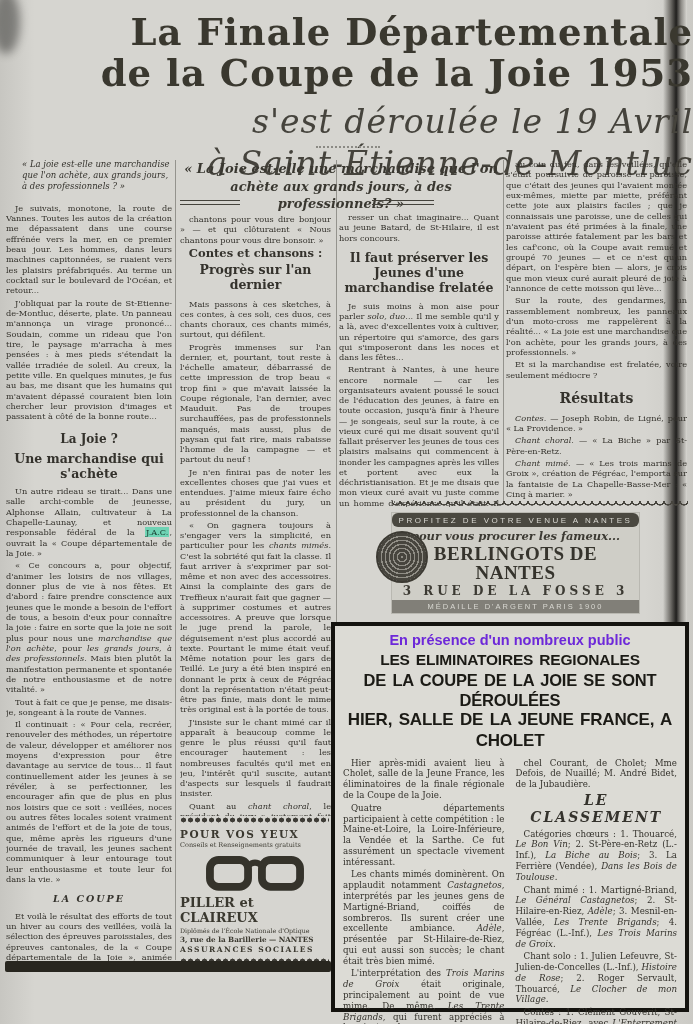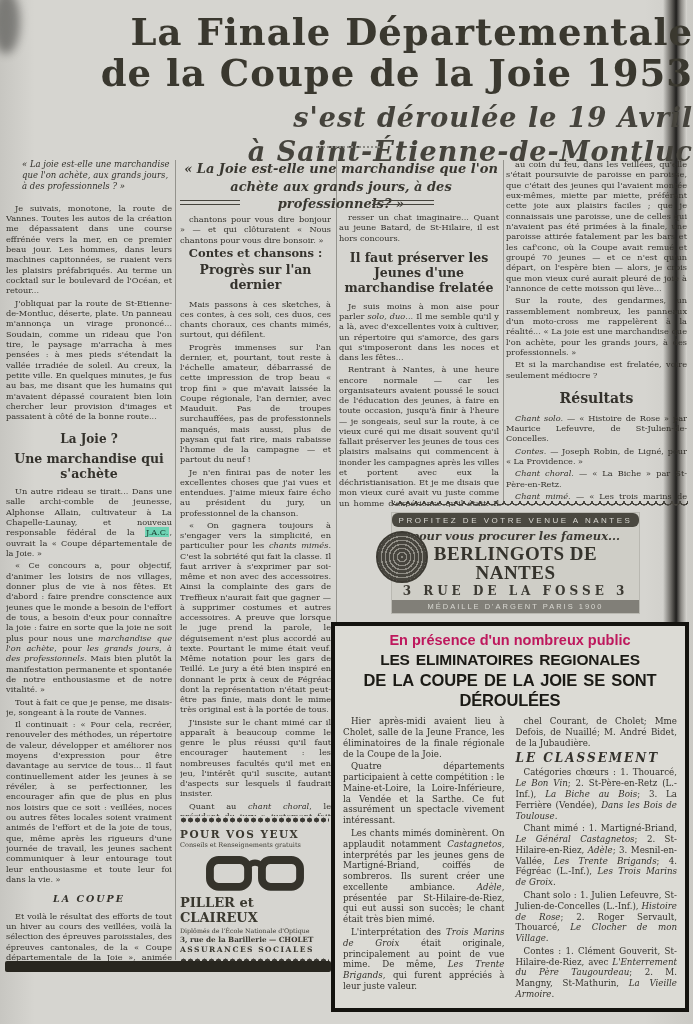--- a/index.html
+++ b/index.html
@@ -7,21 +7,21 @@
         background:linear-gradient(90deg,#c7c6c1 0,#d6d5d0 5%,#d6d5d0 93%,#cbcac5 100%);
         font-family:"DejaVu Serif",serif;color:#34322c;}
   
   .corner-smudge{position:absolute;left:-8px;top:-10px;width:28px;height:64px;background:#1c1c1a;opacity:.45;filter:blur(5px);border-radius:50%;}
   .fold-band{position:absolute;left:663px;top:0;width:24px;height:623px;
         background:linear-gradient(90deg,rgba(0,0,0,0) 0,#75736e 30%,#201f1d 55%,#8c8a85 75%,#d9d8d3 100%);}
   .bottom-bar{position:absolute;left:5px;top:961px;width:326px;height:11px;background:#28261f;border-radius:2px;}
   
   .headline{position:absolute;left:0;top:12px;width:100%;text-align:right;}
   .headline h1{margin:0;font-size:37px;line-height:1.1;font-weight:bold;letter-spacing:1px;color:#3a382f;}
-  .headline h2{margin:8px 0 0;font-size:27px;line-height:1.25;font-style:italic;font-weight:bold;letter-spacing:1px;color:#45433c;}
+  .headline h2{margin:8px 0 0;font-size:33px;line-height:1.25;font-style:italic;font-weight:normal;letter-spacing:1px;color:#45433c;}
   .dotrow{position:absolute;left:316px;top:146px;width:64px;border-top:2px dotted #8b8a84;}
   
   .vrule{position:absolute;width:1px;background:#94938d;}
   .vr1{left:175px;top:160px;height:800px;}
   .vr2{left:336px;top:160px;height:462px;}
   .vr3{left:503px;top:160px;height:345px;}
   
   .col{position:absolute;overflow:hidden;text-align:justify;}
   .col p{margin:0 0 2px;text-indent:9px;}
   .col1{left:6px;top:159px;width:166px;height:812px;font-size:8.2px;line-height:1.26;}
@@ -64,29 +64,29 @@
   .ad-o .h{font-weight:bold;font-size:10.5px;letter-spacing:1.5px;margin:5px 0 1px;}
   .ad-o .s{font-size:6.5px;margin:0 0 1px;}
   .ad-o .name{font-weight:bold;font-size:13px;margin:1px 0 2px;}
   .ad-o .l1{font-size:6.3px;margin:0;}
   .ad-o .l2{font-size:7.2px;font-weight:bold;margin:1px 0;}
   .ad-o .l3{font-size:7.5px;font-weight:bold;letter-spacing:1.5px;margin:1px 0 4px;}
   .glasses{margin:3px auto 0;display:block;}
   
   .inset{position:absolute;left:331px;top:622px;width:358px;height:390px;background:#dcdbd5;
          border:4px solid #14130f;box-sizing:border-box;padding:5px 8px 4px;}
-  .inset .kicker{font-family:"Liberation Sans",sans-serif;font-weight:bold;font-size:14.5px;text-align:center;margin:1px 0 3px;color:#be185d;}
+  .inset .kicker{font-family:"Liberation Sans",sans-serif;font-weight:bold;font-size:14.5px;text-align:center;margin:1px 0 3px;color:#6d28d9;}
   .inset .hl{font-family:"Liberation Sans",sans-serif;font-weight:bold;text-align:center;line-height:1.22;color:#1b1a15;letter-spacing:-.2px;word-spacing:2px;}
   .inset .h-1{font-size:15.5px;}
   .inset .h-2{font-size:16.5px;}
   .inset .h-3{font-size:17px;}
   .inset-cols{display:flex;gap:11px;margin-top:6px;}
   .inset-col{flex:1;font-size:8.7px;line-height:1.24;text-align:justify;}
   .inset-col p{margin:0 0 2px;text-indent:8px;}
-  .classement{font-weight:bold;font-style:italic;text-align:left;font-size:12px;letter-spacing:2px;margin:4px 0 3px;text-indent:0 !important;}
+  .classement{font-weight:bold;font-style:italic;text-align:center;font-size:14px;letter-spacing:2px;margin:4px 0 3px;text-indent:0 !important;}
 </style>
 </head>
 <body>
 
 <div class="page">
 
   <div class="corner-smudge"></div>
   <div class="fold-band"></div>
 
   <header class="headline">
@@ -138,21 +138,20 @@
     <p>Rentrant à Nantes, à une heure encore normale — car les organisateurs avaient poussé le souci de l'éducation des jeunes, à faire en toute occasion, jusqu'à finir à l'heure — je songeais, seul sur la route, à ce vieux curé qui me disait souvent qu'il fallait préserver les jeunes de tous ces plaisirs malsains qui commencent à inonder les campagnes après les villes et portent avec eux la déchristianisation. Et je me disais que mon vieux curé avait vu juste comme un homme d'expérience qu'il était. Il faut, m'affirmait-il, leur donner autre chose. Il aurait applaudi des deux mains à cette fête.</p>
 
   </section>
 
   <section class="col col4">
     <p>au coin du feu, dans les veillées, qu'elle s'était poursuivie de paroisse en paroisse, que c'était des jeunes qui l'avaient montée eux-mêmes, miette par miette, préférant cette joie aux plaisirs faciles ; que je connaissais une paroisse, une de celles qui n'avaient pas été primées à la finale, une paroisse attirée fatalement par les bars et les caf'conc, où la Coupe avait remué et groupé 70 jeunes — et ce n'est qu'un départ, on l'espère bien — alors, je crois que mon vieux curé aurait pleuré de joie à l'annonce de cette moisson qui lève...</p>
     <p>Sur la route, des gendarmes, un rassemblement nombreux, les panneaux d'un moto-cross me rappelèrent à la réalité... « La joie est une marchandise que l'on achète, pour les grands jours, à des professionnels. »</p>
     <p>Et si la marchandise est frelatée, voire seulement médiocre ?</p>
     <h3 class="xh xh-res">Résultats</h3>
     <div class="results">
-      <p><i>Chant solo.</i> — « Histoire de Rose » par Maurice Lefeuvre, de St-Julien-de-Concelles.</p>
       <p><i>Contes.</i> — Joseph Robin, de Ligné, pour « La Providence. »</p>
       <p><i>Chant choral.</i> — « La Biche » par St-Père-en-Retz.</p>
       <p><i>Chant mimé.</i> — « Les trois marins de Groix », création de Fégréac, l'emporta sur la fantaisie de La Chapelle-Basse-Mer : « Cinq à marier. »</p>
 
     </div>
   </section>
 
   <div class="wavy"></div>
 
   <aside class="ad-b">
@@ -168,31 +167,32 @@
     <div class="beads"></div>
     <div class="h">POUR VOS YEUX</div>
     <div class="s">Conseils et Renseignements gratuits</div>
     <svg class="glasses" width="104" height="42" viewBox="0 0 120 48">
       <rect x="8" y="9" width="44" height="31" rx="10" fill="none" stroke="#35332b" stroke-width="9"></rect>
       <rect x="68" y="9" width="44" height="31" rx="10" fill="none" stroke="#35332b" stroke-width="9"></rect>
       <path d="M52 16 Q60 8 68 16" fill="none" stroke="#35332b" stroke-width="7"></path>
     </svg>
     <div class="name">PILLER et CLAIREUX</div>
     <div class="l1">Diplômés de l'École Nationale d'Optique</div>
-    <div class="l2">3, rue de la Barillerie — CHOLET</div>
+    <div class="l2">3, rue de la Barillerie — NANTES</div>
     <div class="l3">ASSURANCES SOCIALES</div>
     <div class="beads"></div>
   </aside>
 
   <div class="bottom-bar"></div>
 
   <article class="inset">
     <div class="kicker">En présence d'un nombreux public</div>
     <div class="hl h-1">LES ELIMINATOIRES REGIONALES</div>
     <div class="hl h-2">DE LA COUPE DE LA JOIE SE SONT DÉROULÉES</div>
+    <div class="hl h-3">HIER, SALLE DE LA JEUNE FRANCE, A CHOLET</div>
     <div class="inset-cols">
       <div class="inset-col">
         <p>Hier après-midi avaient lieu à Cholet, salle de la Jeune France, les éliminatoires de la finale régionale de la Coupe de la Joie.</p>
         <p>Quatre départements participaient à cette compétition : le Maine-et-Loire, la Loire-Inférieure, la Vendée et la Sarthe. Ce fut assurément un spectacle vivement intéressant.</p>
         <p>Les chants mimés dominèrent. On applaudit notamment <i>Castagnetos</i>, interprétés par les jeunes gens de Martigné-Briand, coiffés de sombreros. Ils surent créer une excellente ambiance. <i>Adèle</i>, présentée par St-Hilaire-de-Riez, qui eut aussi son succès; le chant était très bien mimé.</p>
         <p>L'interprétation des <i>Trois Marins de Groix</i> était originale, principalement au point de vue mime. De même, <i>Les Trente Brigands</i>, qui furent appréciés à leur juste valeur.</p>
 
       </div>
       <div class="inset-col">
         <p>chel Courant, de Cholet; Mme Defois, de Nuaillé; M. André Bidet, de la Jubaudière.</p>

